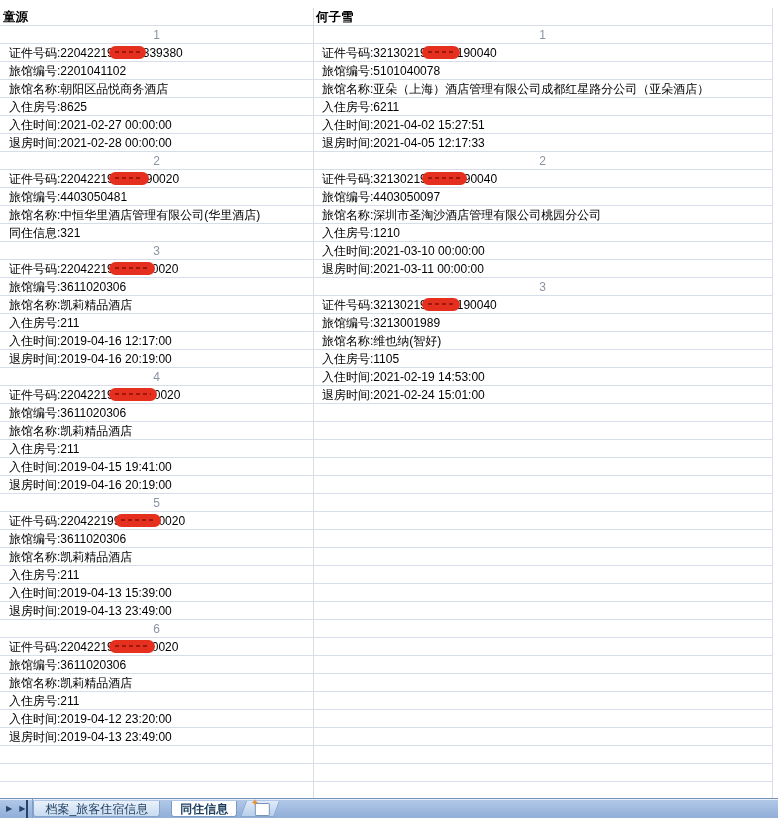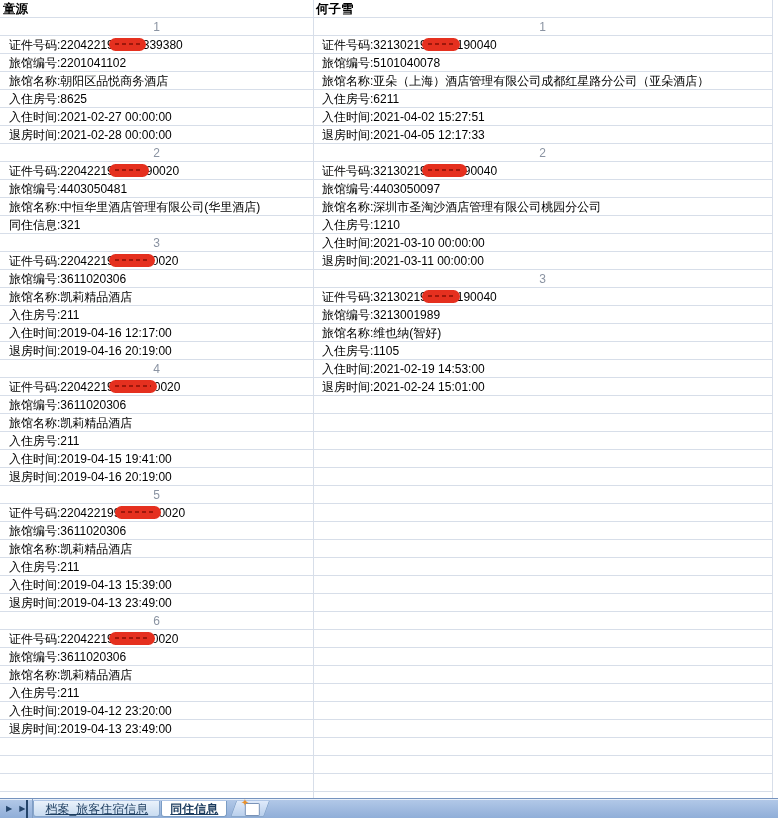--- a/index.html
+++ b/index.html
@@ -1,19 +1,19 @@
 <!DOCTYPE html>
 <html><head>
 <meta charset="utf-8">
 <style>
   html,body{margin:0;padding:0;}
   .screen{position:relative;width:778px;height:818px;background:#ffffff;overflow:hidden;
           font-family:"Liberation Sans","DejaVu Sans",sans-serif;}
   
-  .sheet{position:absolute;left:0;top:0;width:778px;height:798px;background:#fff;}
+  .sheet{position:absolute;left:0;top:8px;width:778px;height:798px;background:#fff;}
   .grid-region{position:absolute;left:0;top:0;width:772px;height:798px;
     background:repeating-linear-gradient(to bottom,transparent 0px,transparent 17px,#d7dee9 17px,#d7dee9 18px);
     z-index:0;}
   .vline{position:absolute;top:0;width:1px;height:798px;background:#d7dee9;z-index:0;}
   .vline.c1{left:313px;}
   .vline.c2{left:772px;}
   .col{position:absolute;top:0;z-index:1;}
   .col.left{left:0;width:313px;}
   .col.right{left:313px;width:459px;}
   .cell{height:18px;line-height:18px;font-size:12px;color:#000;padding-left:9px;
@@ -30,23 +30,23 @@
   .tabbar{position:absolute;left:0;bottom:0;width:778px;height:20px;
         background:linear-gradient(#b3c9e8,#90aed8);
         border-top:1px solid #7693be;box-sizing:border-box;
         box-shadow:inset 0 1px 0 #e8f0fa;display:flex;align-items:stretch;z-index:3;}
   .tab-nav{display:flex;align-items:center;padding:0 4px 0 6px;gap:7px;
         border-right:1px solid #7f9dc4;}
   .nav-arrow{font-size:8px;color:#24456b;line-height:18px;cursor:default;}
   .nav-arrow.last{border-right:2px solid #24456b;padding-right:1px;}
   .tab{margin-top:2px;height:16px;line-height:16px;font-size:12px;color:#1d3d5f;
         text-align:center;border:1px solid #87a5ca;border-top:none;
-        border-radius:0 0 3px 3px;box-sizing:border-box;overflow:hidden;text-decoration:underline;}
+        border-radius:0 0 3px 3px;box-sizing:border-box;overflow:hidden;}
   .tab.inactive{width:127px;background:linear-gradient(#eaf2fb,#c8dbf0);}
-  .tab.active{width:66px;background:#ffffff;font-weight:bold;margin-left:1px;border-color:#7a9cc4;}
+  .tab.active{width:66px;background:#ffffff;font-weight:bold;margin-left:11px;border-color:#7a9cc4;}
   .newsheet{margin:2px 0 0 6px;width:34px;height:16px;background:linear-gradient(#dfeafa,#b9cfec);
         transform:skewX(-20deg);border:1px solid #8aa8cc;border-top:none;border-radius:0 0 2px 2px;
         box-sizing:border-box;position:relative;}
   .ws-ico{position:absolute;left:11px;top:2px;width:13px;height:11px;background:#fff;
         border:1px solid #7a93b8;border-radius:1px;transform:skewX(20deg);}
   .ws-star{position:absolute;top:-6px;left:-5px;color:#e8912d;font-size:10px;line-height:10px;}
   .tab-filler{flex:1;}
 </style>
 </head>
 <body>

